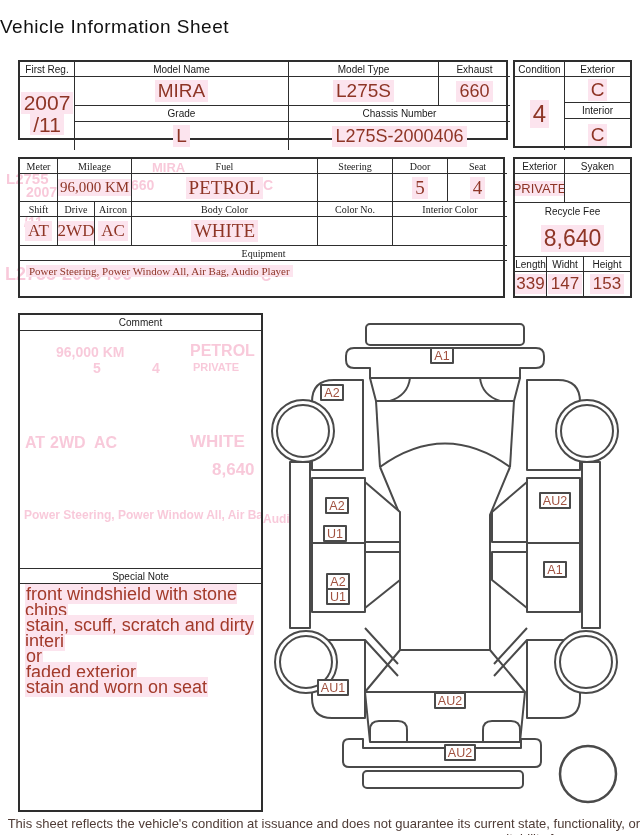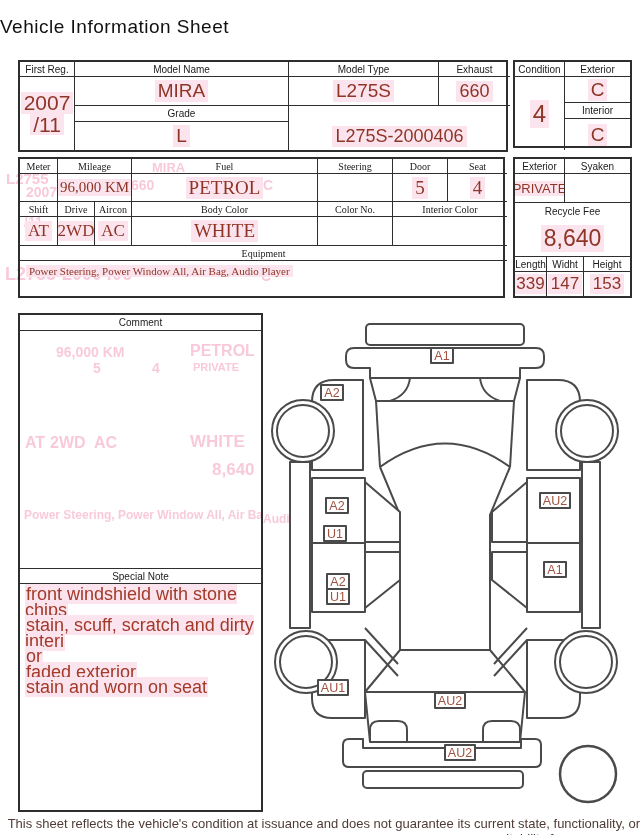--- a/index.html
+++ b/index.html
@@ -11,21 +11,21 @@
   .grid{position:absolute;display:grid;border:2px solid #2e2e2e;z-index:2;box-sizing:border-box;}
   .c{border-right:1px solid #2e2e2e;border-bottom:1px solid #2e2e2e;display:flex;
      align-items:center;justify-content:center;overflow:hidden;box-sizing:border-box;}
   .nr{border-right:none;} .nb{border-bottom:none;}
   .h{font-size:10px;color:#1a1a1a;white-space:nowrap;}
   .v{color:#8e3526;white-space:nowrap;}
   .hl{background:#fce4ee;padding:0 3px;}
   .col{flex-direction:column;line-height:1.02;}
   .fz13{font-size:13px}.fz14{font-size:11px}.fz15{font-size:15px}.fz17{font-size:17px}
   .fz18{font-size:18px}.fz19{font-size:19px}.fz21{font-size:21px}.fz23{font-size:23px}.fz24{font-size:24px}
-  .t1{left:18px;top:60px;width:490px;height:92px;grid-template-columns:55px 214px 150px 71px;
+  .t1{left:18px;top:60px;width:490px;height:80px;grid-template-columns:55px 214px 150px 71px;
       grid-template-rows:15px 29px 16px 28px;}
   .t1r{left:513px;top:60px;width:119px;height:88px;grid-template-columns:50px 65px;
       grid-template-rows:15px 26px 16px 31px;}
   .t2{left:18px;top:157px;width:487px;height:141px;
       grid-template-columns:38px 37px 37px 186px 75px 55px 59px;
       grid-template-rows:15px 28px 15px 29px 15px 39px;font-family:Liberation Serif, serif;}
   .equipcell{justify-content:flex-start;align-items:flex-start;padding:4px 6px;}
   .t2r{position:absolute;left:513px;top:157px;width:119px;height:141px;border:2px solid #2e2e2e;
        box-sizing:border-box;display:flex;flex-direction:column;z-index:2;background:transparent;}
   .t2r .sub1{display:grid;grid-template-columns:50px 65px;grid-template-rows:15px 28px;}
@@ -96,20 +96,21 @@
         <span class="hl">MIRA</span>
       </div>
     <div class="c v fz19" style="grid-area:2/3">
         <span class="hl">L275S</span>
       </div>
     <div class="c v nr fz18" style="grid-area:2/4">
         <span class="hl">660</span>
       </div>
 
     <div class="c h" style="grid-area:3/2">Grade</div>
+    <div class="c h nr" style="grid-area:3/3/4/5">Chassis Number</div>
 
     <div class="c v nb fz19" style="grid-area:4/2">
         <span class="hl">L</span>
       </div>
     <div class="c v nr nb fz18" style="grid-area:4/3/5/5">
         <span class="hl">L275S-2000406</span>
       </div>
   </div>
 
   <div class="grid t1r">

